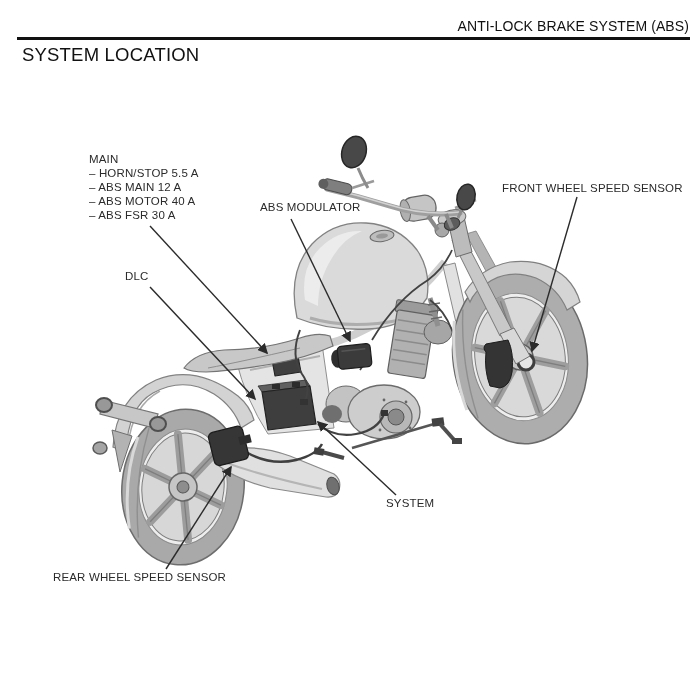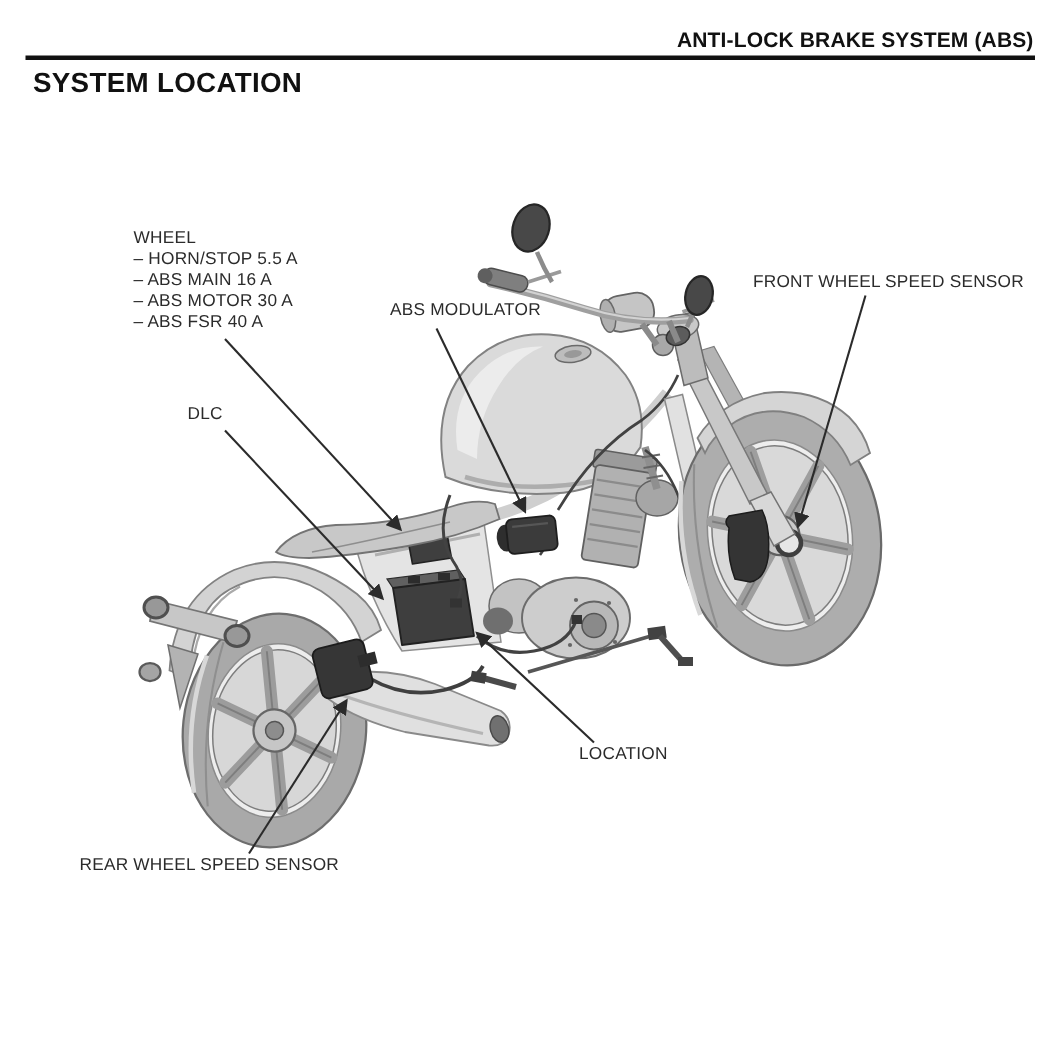--- a/index.html
+++ b/index.html
@@ -2,26 +2,26 @@
 <html><head>
 <meta charset="utf-8">
 <style>
   html,body{margin:0;padding:0;}
   body{
     width:700px;height:700px;position:relative;overflow:hidden;
     background:#ffffff;font-family:"Liberation Sans",sans-serif;
   }
   .hdr-right{
     position:absolute;top:18px;right:11px;
-    font-size:14px;font-weight:bold;color:#111;letter-spacing:.1px;white-space:nowrap;
+    font-size:14px;font-weight:normal;color:#111;letter-spacing:.1px;white-space:nowrap;
   }
   .rule{position:absolute;top:37px;left:17px;width:673px;height:2.5px;background:#111;}
   .page-title{
     position:absolute;top:44px;left:22px;
-    font-size:18.5px;font-weight:bold;color:#111;letter-spacing:.2px;white-space:nowrap;
+    font-size:18.5px;font-weight:normal;color:#111;letter-spacing:.2px;white-space:nowrap;
   }
   .label{
     position:absolute;font-size:11.5px;color:#2b2b2b;
     white-space:nowrap;letter-spacing:.15px;
   }
   .fuse-block div{line-height:13.9px;}
   svg.art{position:absolute;left:0;top:0;}
 </style>
 </head>
 <body>
@@ -218,24 +218,24 @@
     <line x1="150" y1="226" x2="267" y2="353" marker-end="url(#arrow)"></line>
     <line x1="150" y1="287" x2="255" y2="399" marker-end="url(#arrow)"></line>
     <line x1="291" y1="219" x2="350" y2="341" marker-end="url(#arrow)"></line>
     <line x1="577" y1="197" x2="532" y2="351" marker-end="url(#arrow)"></line>
     <line x1="396" y1="495" x2="318" y2="422" marker-end="url(#arrow)"></line>
     <line x1="166" y1="569" x2="231" y2="467" marker-end="url(#arrow)"></line>
   </g>
 </svg>
 
 <div class="label fuse-block" style="left:89px;top:153px;">
-  <div>WHEEL</div>
+  <div>MAIN</div>
   <div>– HORN/STOP 5.5 A</div>
-  <div>– ABS MAIN 16 A</div>
-  <div>– ABS MOTOR 30 A</div>
-  <div>– ABS FSR 40 A</div>
+  <div>– ABS MAIN 12 A</div>
+  <div>– ABS MOTOR 40 A</div>
+  <div>– ABS FSR 30 A</div>
 </div>
 
 <div class="label" style="left:125px;top:270px;text-align:right;">DLC</div>
 <div class="label" style="left:260px;top:201px;">ABS MODULATOR</div>
 <div class="label" style="left:502px;top:182px;">FRONT WHEEL SPEED SENSOR</div>
-<div class="label" style="left:386px;top:497px;">LOCATION</div>
+<div class="label" style="left:386px;top:497px;">SYSTEM</div>
 <div class="label" style="left:53px;top:571px;">REAR WHEEL SPEED SENSOR</div>
 
 </body></html>

